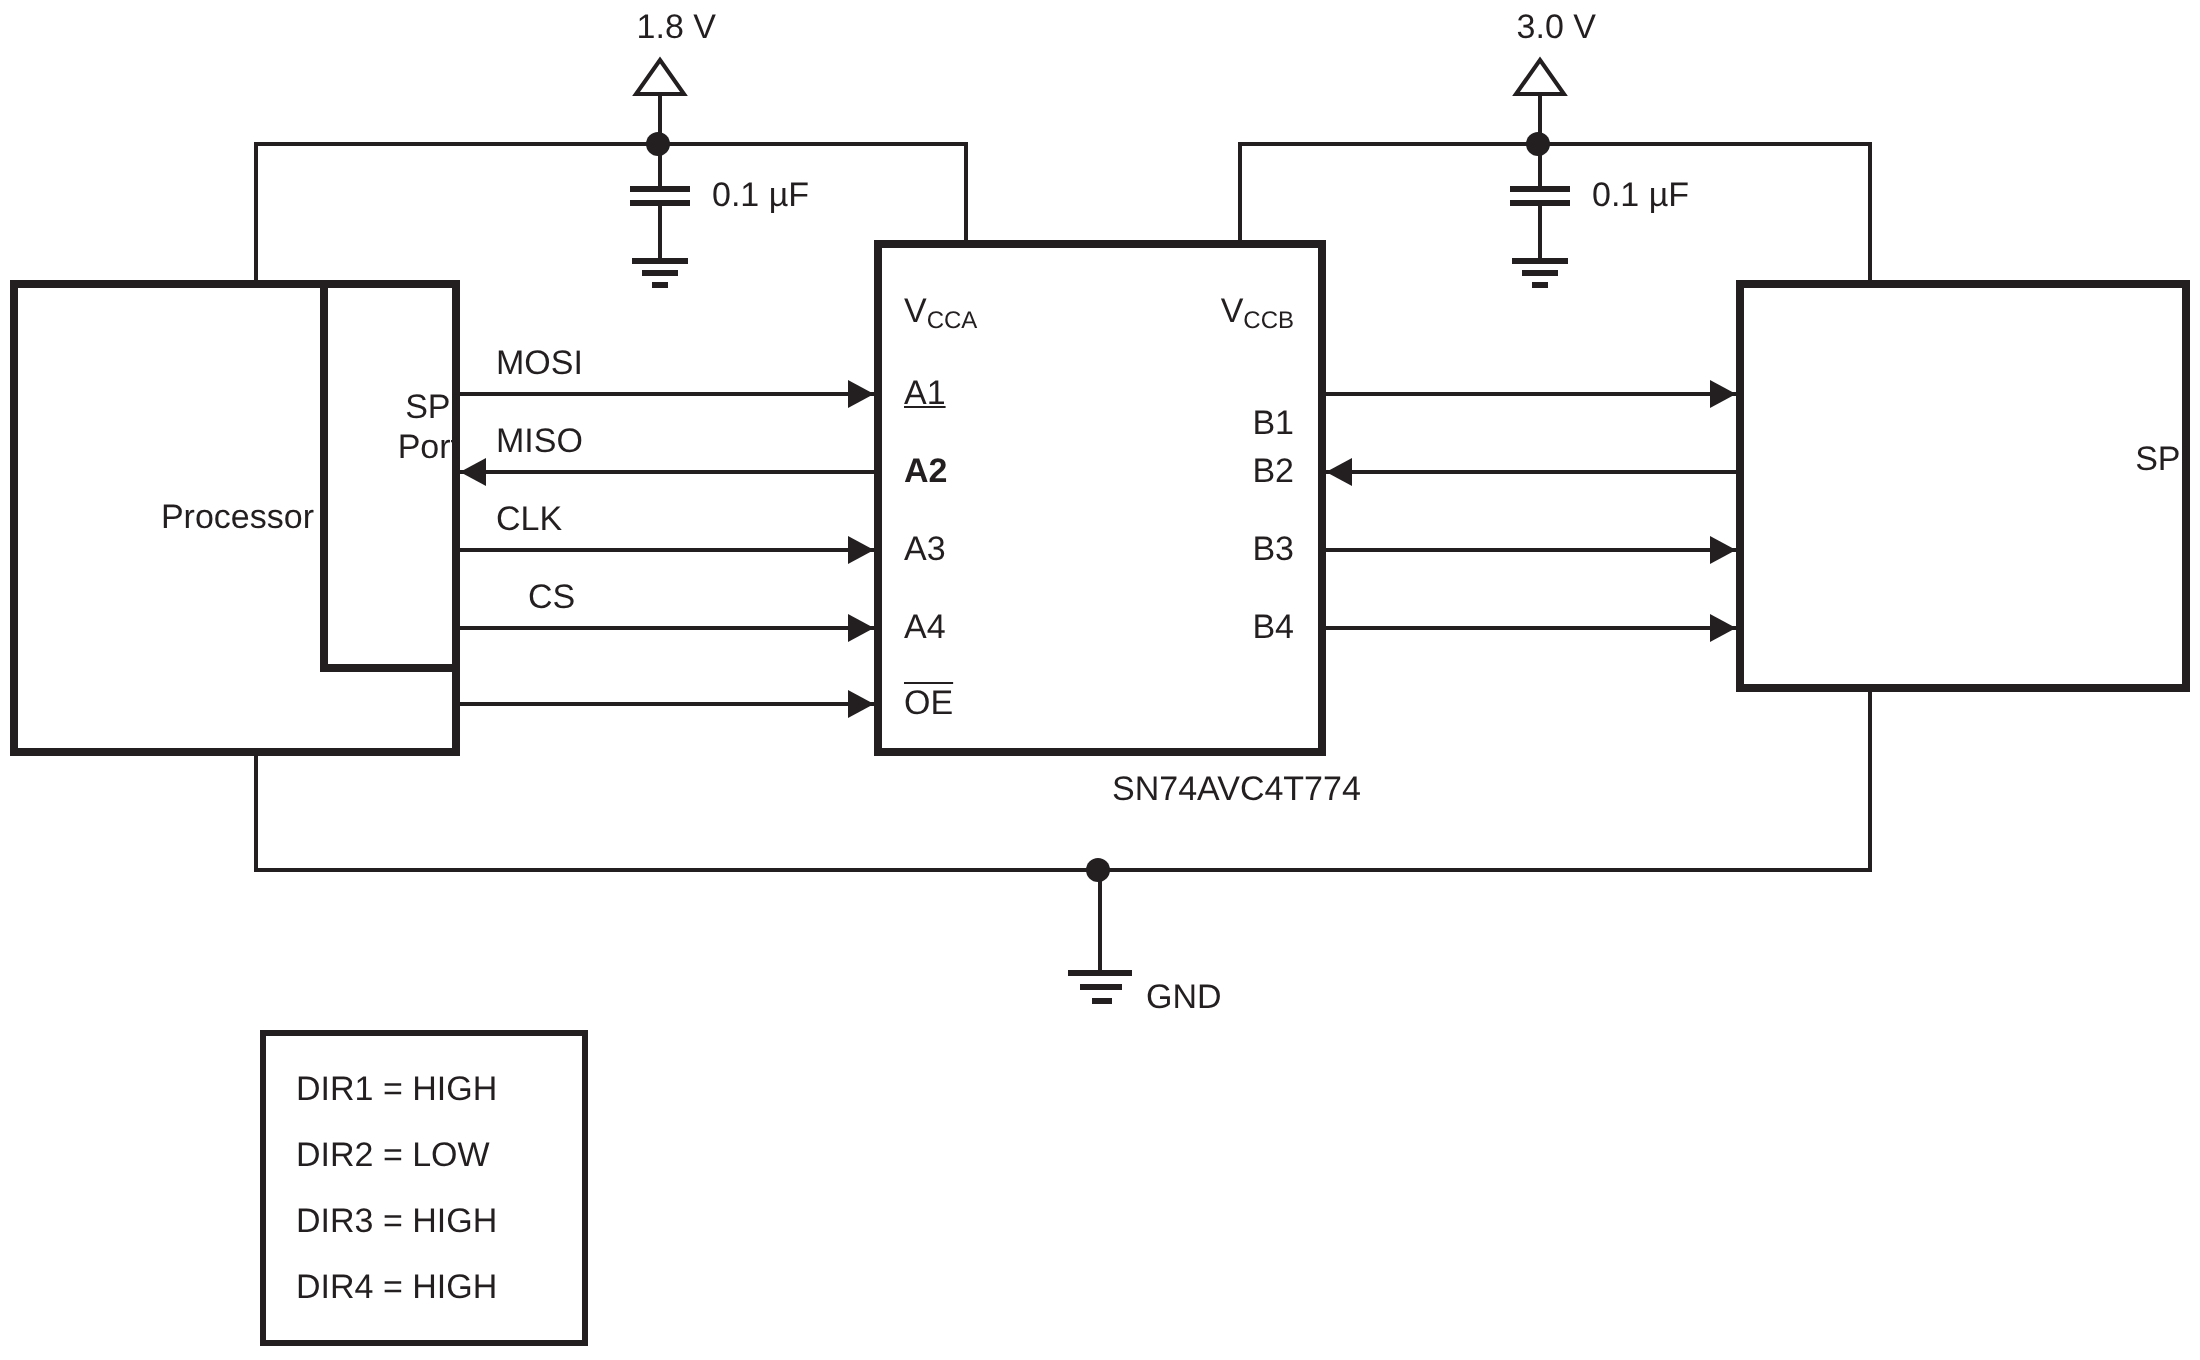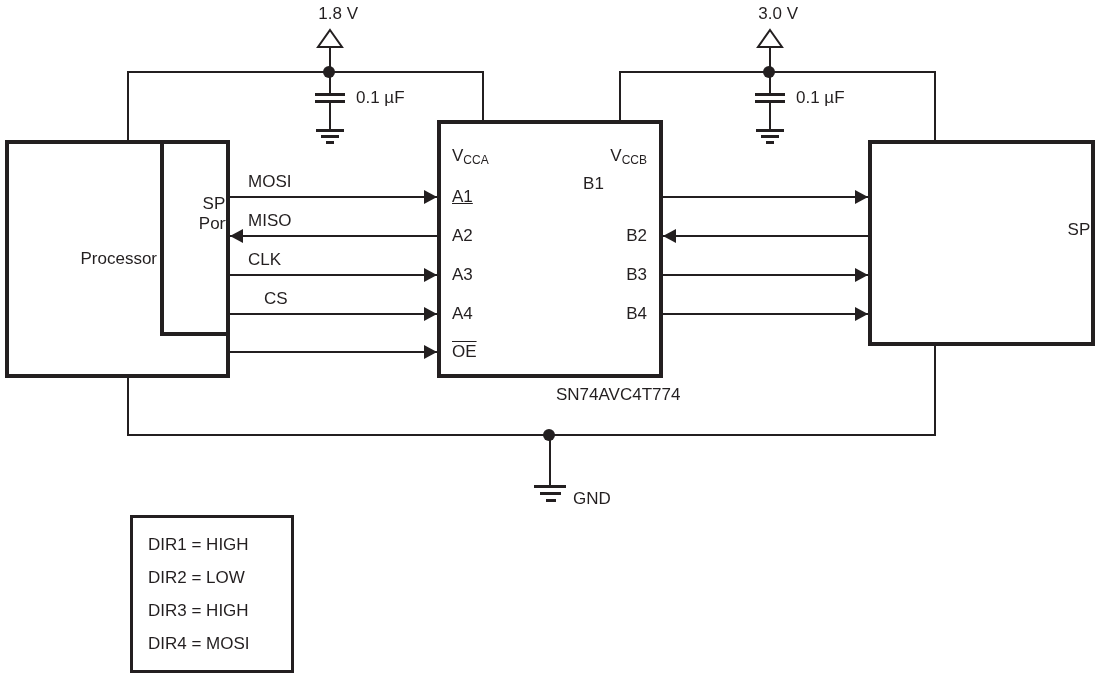--- a/index.html
+++ b/index.html
@@ -66,25 +66,25 @@
   <div class="box" style="left:160px;top:140px;width:70px;height:196px;"></div>
   <div class="lbl bold ctr" style="left:160px;top:194px;width:70px;">
     <span class="blk">SPI</span>
     <span class="blk">Port</span>
   </div>
 
   <div class="box" style="left:437px;top:120px;width:226px;height:258px;"></div>
   <div class="lbl" style="left:452px;top:146px;"><span>V</span><span class="sub">CCA</span></div>
   <div class="lbl rgt" style="left:540px;top:146px;width:107px;"><span>V</span><span class="sub">CCB</span></div>
   <div class="lbl" style="left:452px;top:187px;text-decoration:underline;">A1</div>
-  <div class="lbl" style="left:452px;top:226px;">A2</div>
+  <div class="lbl" style="left:452px;top:226px;font-weight:bold;">A2</div>
   <div class="lbl" style="left:452px;top:265px;">A3</div>
   <div class="lbl" style="left:452px;top:304px;">A4</div>
   <div class="lbl" style="left:452px;top:342px;"><span class="ovl">OE</span></div>
-  <div class="lbl rgt" style="left:540px;top:174px;width:107px;text-align:center;">B1</div>
+  <div class="lbl rgt" style="left:540px;top:202px;width:107px;">B1</div>
   <div class="lbl rgt" style="left:540px;top:226px;width:107px;">B2</div>
   <div class="lbl rgt" style="left:540px;top:265px;width:107px;">B3</div>
   <div class="lbl rgt" style="left:540px;top:304px;width:107px;">B4</div>
   <div class="lbl bold" style="left:556px;top:385px;">SN74AVC4T774</div>
 
   <div class="box" style="left:868px;top:140px;width:227px;height:206px;"></div>
   <div class="lbl bold ctr" style="left:868px;top:220px;width:227px;">
     <span class="blk">SPI</span>
   </div>
 
@@ -126,15 +126,15 @@
   <div class="wv" style="left:549px;top:434px;height:53px;"></div>
   <div class="bar" style="left:534px;top:485px;width:32px;"></div>
   <div class="bar" style="left:540px;top:492px;width:21px;"></div>
   <div class="bar" style="left:546px;top:499px;width:10px;"></div>
   <div class="lbl" style="left:573px;top:489px;">GND</div>
 
   <div class="box3" style="left:130px;top:515px;width:164px;height:158px;"></div>
   <div class="lbl" style="left:148px;top:535px;">DIR1 = HIGH</div>
   <div class="lbl" style="left:148px;top:568px;">DIR2 = LOW</div>
   <div class="lbl" style="left:148px;top:601px;">DIR3 = HIGH</div>
-  <div class="lbl" style="left:148px;top:634px;">DIR4 = MOSI</div>
+  <div class="lbl" style="left:148px;top:634px;">DIR4 = HIGH</div>
 
 </div>
 
 </body></html>

